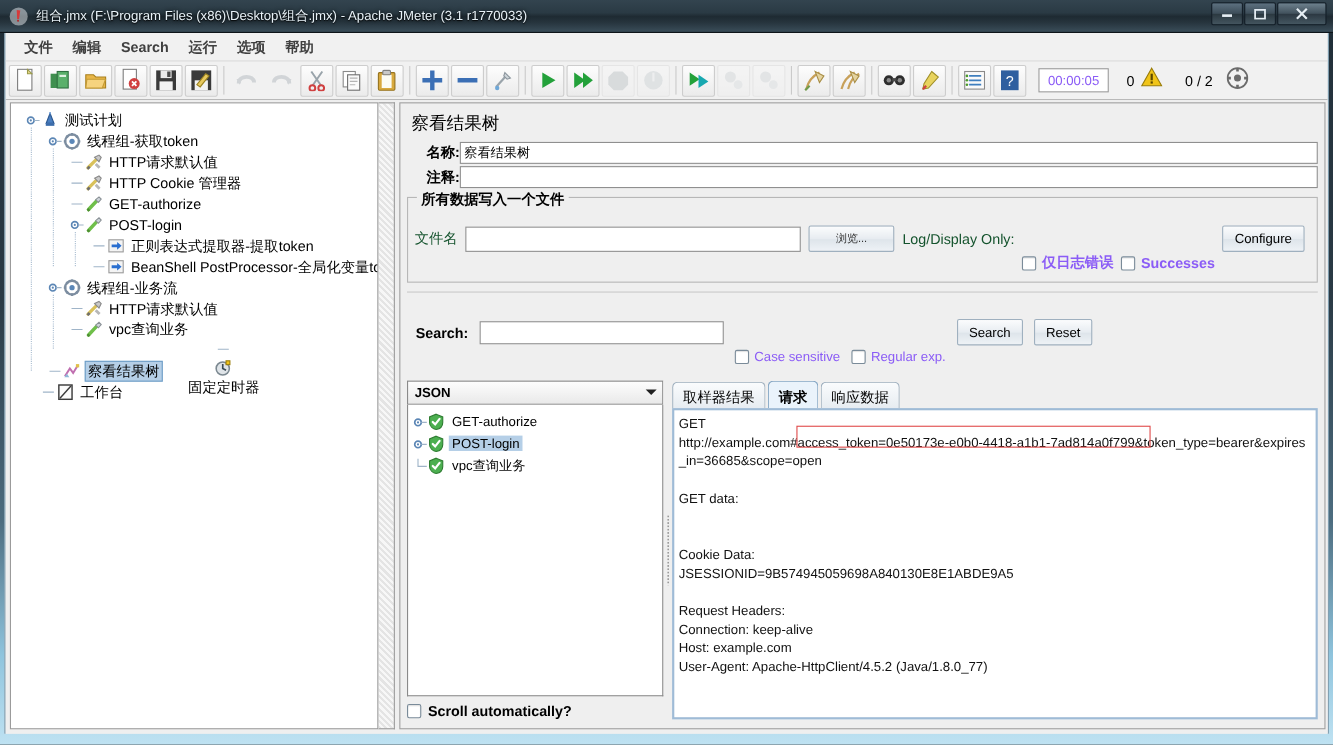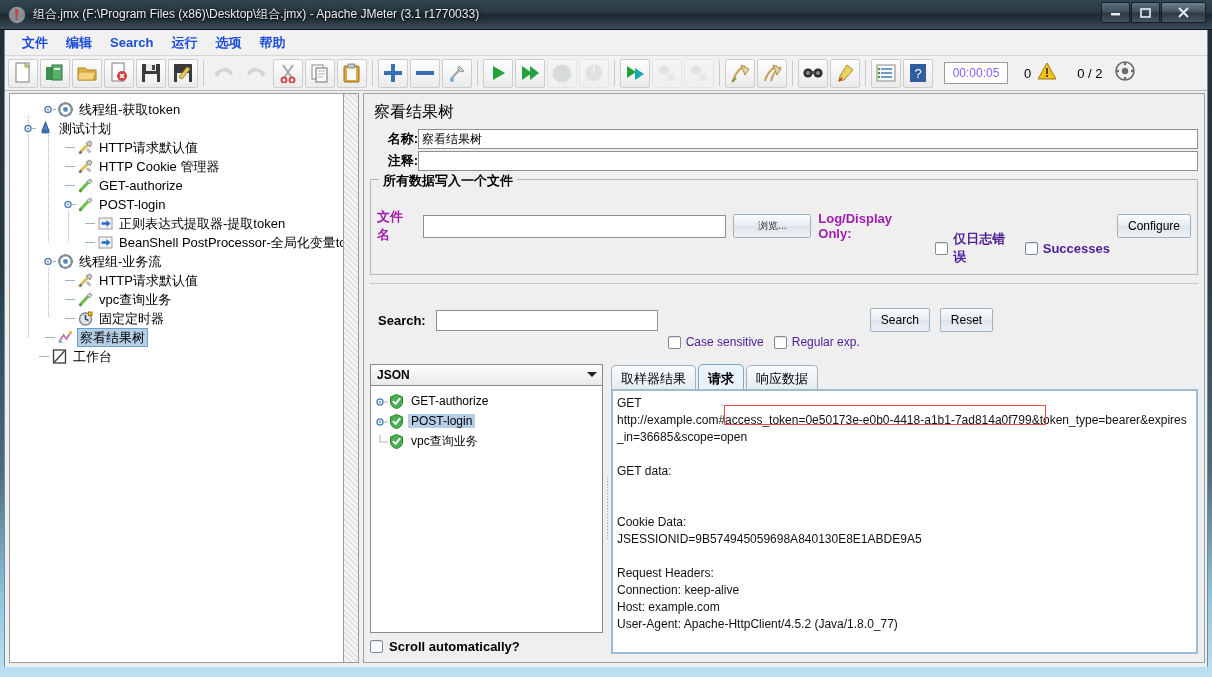--- a/index.html
+++ b/index.html
@@ -55,21 +55,21 @@
     overflow: hidden;
   }
 
   
   #menubar {
     height: 26px; background: #f1f1f1;
     display: flex; align-items: center; padding-left: 8px;
     border-bottom: 1px solid #d6d6d6;
   }
   .menu-item {
-    font-size: 13px; color: #1d4ed8; padding: 3px 9px; font-weight: bold;
+    font-size: 13px; color: #404040; padding: 3px 9px; font-weight: bold;
     font-family: "Liberation Sans", sans-serif;
   }
 
   
   #toolbar {
     height: 35px; background: #f1f1f1;
     display: flex; align-items: center; padding: 0 2px;
     border-bottom: 1px solid #b9b9b9;
   }
   .tb-group { display: flex; align-items: center; }
@@ -165,33 +165,33 @@
     margin: 6px 6px 0 6px; padding: 6px 6px 8px 6px;
     border: 1px solid #b7b7b7; position: relative;
     background: #efefef;
   }
   .group-title {
     position: absolute; top: -8px; left: 8px;
     background: #efefef; padding: 0 4px;
     font-size: 13px; font-weight: bold; color: #000;
   }
   .grow { display: flex; align-items: center; gap: 7px; }
-  .glabel { font-size: 13px; font-weight: bold; color: #a21caf; }
+  .glabel { font-size: 13px; font-weight: normal; color: #14532d; }
   .gfield {
     width: 305px; height: 23px; background: #fff; border: 1px solid #8f8f8f;
   }
   .btn {
     background: linear-gradient(180deg,#fbfcfd 0%,#e7ecf1 50%,#dde4ea 51%,#eef2f6 100%);
     border: 1px solid #9fb0bf; border-radius: 2px;
     font-size: 12px; color: #000;
     padding: 4px 10px; white-space: nowrap;
     font-family: "Liberation Sans", sans-serif;
   }
   .btn.small { font-size: 10px; padding: 4px 24px; color: #333; min-width: 58px; text-align: center; }
-  .cbwrap { display: flex; align-items: center; gap: 5px; font-size: 12px; color: #4c1d95; margin-top: 44px; }
+  .cbwrap { display: flex; align-items: center; gap: 5px; font-size: 12px; color: #8b5cf6; margin-top: 44px; }
   .cbox {
     width: 13px; height: 13px; background: #fff;
     border: 1px solid #7a8b99; border-radius: 2px;
     box-shadow: inset 0 1px 1px rgba(0,0,0,0.12);
     flex: 0 0 13px;
   }
   .cblabel { font-size: 12px; }
   .cblabel.bold { font-weight: bold; font-size: 13px; }
 
   
@@ -547,45 +547,45 @@
 
       <div id="treepanel">
         <div id="treebox">
           <svg id="treelines" width="356" height="300">
               <path d="M18.5 22 V243" stroke="#a9bdd0" stroke-width="1" stroke-dasharray="1 1"></path>
               <path d="M38.5 41 V148" stroke="#a9bdd0" stroke-width="1" stroke-dasharray="1 1"></path>
               <path d="M38.5 174 V224" stroke="#a9bdd0" stroke-width="1" stroke-dasharray="1 1"></path>
               <path d="M58.5 117 V148" stroke="#a9bdd0" stroke-width="1" stroke-dasharray="1 1"></path>
             </svg>
           <div id="treeinner">
-              <div class="tnode" style="padding-left: 34px;">
+              <div class="tnode" style="padding-left: 14px;">
                 <div class="handle"><svg width="13" height="17">
                     <circle cx="4" cy="8.5" r="3" fill="#fff" stroke="#5b86b5" stroke-width="1.5"></circle>
                     <circle cx="4" cy="8.5" r="1" fill="#5b86b5"></circle>
                     <path d="M7 8.5 h5" stroke="#9fb4c8" stroke-width="1"></path>
                   </svg></div>
                 <span class="ticon"><svg width="17" height="17" viewBox="0 0 17 17">
+                    <path d="M8.5 2 L12 11 L5 11 Z" fill="#4a7fc1" stroke="#2a568f"></path>
+                    <rect x="7.8" y="1" width="1.4" height="2" fill="#6f9ed8"></rect>
+                    <rect x="4.6" y="11" width="7.8" height="2.4" fill="#3b6cab"></rect>
+                  </svg></span>
+                <span class="tlabel">测试计划</span>
+              </div>
+              <div class="tnode" style="padding-left: 34px;">
+                <div class="handle"><svg width="13" height="17">
+                    <circle cx="4" cy="8.5" r="3" fill="#fff" stroke="#5b86b5" stroke-width="1.5"></circle>
+                    <circle cx="4" cy="8.5" r="1" fill="#5b86b5"></circle>
+                    <path d="M7 8.5 h5" stroke="#9fb4c8" stroke-width="1"></path>
+                  </svg></div>
+                <span class="ticon"><svg width="17" height="17" viewBox="0 0 17 17">
                     <circle cx="8.5" cy="8.5" r="6.3" fill="none" stroke="#7c8da0" stroke-width="2.1"></circle>
                     <circle cx="8.5" cy="8.5" r="2.4" fill="#5b87b8"></circle>
                     <path d="M8.5 1 v2.3 M8.5 13.7 v2.3 M1 8.5 h2.3 M13.7 8.5 h2.3 M3.3 3.3 l1.7 1.7 M12 12 l1.7 1.7 M13.7 3.3 l-1.7 1.7 M5 12 l-1.7 1.7" stroke="#7c8da0" stroke-width="2"></path>
                   </svg></span>
                 <span class="tlabel">线程组-获取token</span>
-              </div>
-              <div class="tnode" style="padding-left: 14px;">
-                <div class="handle"><svg width="13" height="17">
-                    <circle cx="4" cy="8.5" r="3" fill="#fff" stroke="#5b86b5" stroke-width="1.5"></circle>
-                    <circle cx="4" cy="8.5" r="1" fill="#5b86b5"></circle>
-                    <path d="M7 8.5 h5" stroke="#9fb4c8" stroke-width="1"></path>
-                  </svg></div>
-                <span class="ticon"><svg width="17" height="17" viewBox="0 0 17 17">
-                    <path d="M8.5 2 L12 11 L5 11 Z" fill="#4a7fc1" stroke="#2a568f"></path>
-                    <rect x="7.8" y="1" width="1.4" height="2" fill="#6f9ed8"></rect>
-                    <rect x="4.6" y="11" width="7.8" height="2.4" fill="#3b6cab"></rect>
-                  </svg></span>
-                <span class="tlabel">测试计划</span>
               </div>
               <div class="tnode" style="padding-left: 54px;">
                 <div class="handle"><svg width="13" height="17">
                     <path d="M1 8.5 h10" stroke="#9fb4c8" stroke-width="1"></path>
                   </svg></div>
                 <span class="ticon"><svg width="17" height="17" viewBox="0 0 17 17">
                     <path d="M3 13.5 L10 6.5" stroke="#d9c15a" stroke-width="3" stroke-linecap="round"></path>
                     <path d="M9 4 l4 -2 l2 2 l-2 4 Z" fill="#c9c9c9" stroke="#8a8a8a"></path>
                     <path d="M2.5 14.5 l2 -2" stroke="#6f6f6f" stroke-width="2.4"></path>
                     <path d="M10 10 l3.5 3.5" stroke="#b8b8b8" stroke-width="2.6"></path>
@@ -679,21 +679,21 @@
                 <div class="handle"><svg width="13" height="17">
                     <path d="M1 8.5 h10" stroke="#9fb4c8" stroke-width="1"></path>
                   </svg></div>
                 <span class="ticon"><svg width="17" height="17" viewBox="0 0 17 17">
                     <path d="M3.5 13.5 L11 5.5" stroke="#6fbf4a" stroke-width="3.2" stroke-linecap="round"></path>
                     <path d="M10 4.5 l3 -2.5 l2 2 l-2.5 3 Z" fill="#cfd5da" stroke="#8a9196"></path>
                     <path d="M2.5 14.5 l1.8 -1.4" stroke="#4e8f33" stroke-width="2.4"></path>
                   </svg></span>
                 <span class="tlabel">vpc查询业务</span>
               </div>
-              <div class="tnode" style="padding-left: 54px;">
+              <div class="tnode" style="padding-left: 54px; flex-direction: column;">
                 <div class="handle"><svg width="13" height="17">
                     <path d="M1 8.5 h10" stroke="#9fb4c8" stroke-width="1"></path>
                   </svg></div>
                 <span class="ticon"><svg width="17" height="17" viewBox="0 0 17 17">
                     <circle cx="8.5" cy="9" r="6" fill="#dfe4e8" stroke="#7b8890" stroke-width="1.4"></circle>
                     <path d="M8.5 5 v4 l3 1.6" stroke="#3a4a55" stroke-width="1.5" fill="none"></path>
                     <rect x="11.5" y="2" width="3.5" height="3.5" fill="#f0c419" stroke="#9a7d0a"></rect>
                   </svg></span>
                 <span class="tlabel">固定定时器</span>
               </div>

